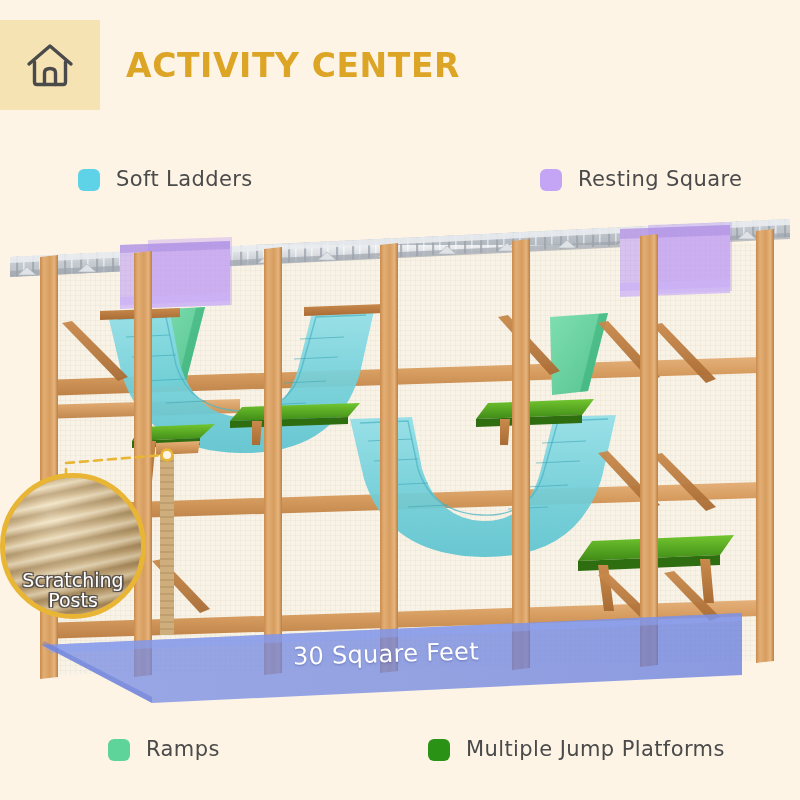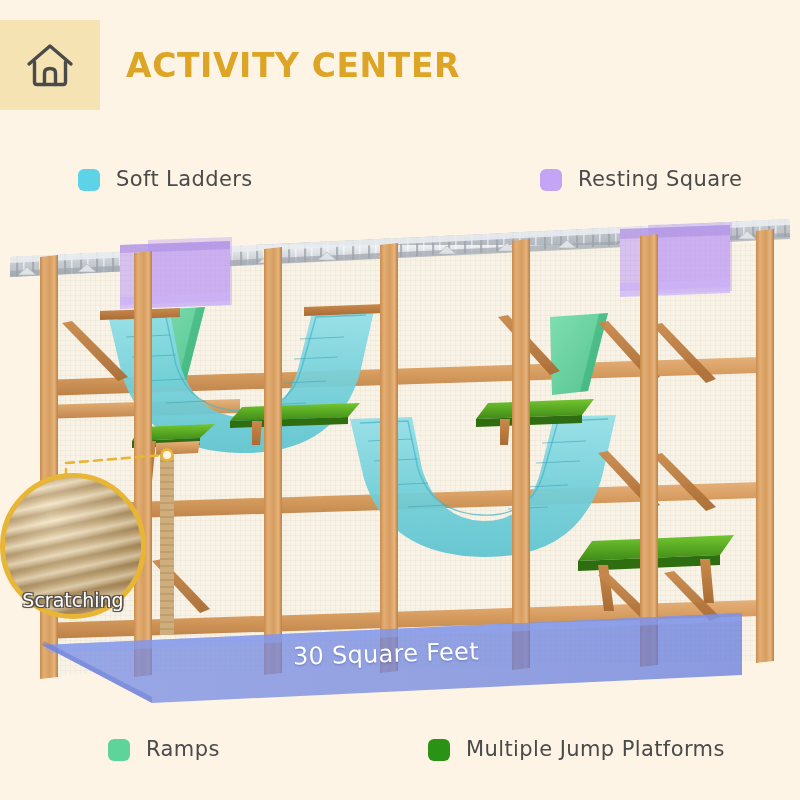--- a/index.html
+++ b/index.html
@@ -402,20 +402,21 @@
   </div>
 
   <div id="area-label">30 Square Feet</div>
 
   <div id="scratch-callout">
     <div class="ring">
       <div class="rope"></div>
     </div>
     <div class="caption">
       <div>Scratching</div>
+      <div>Posts</div>
     </div>
   </div>
 
   <div class="legend" id="legend-jump-platforms">
     <span class="swatch" style="background:#2a9215"></span>
     <span class="lbl">Multiple Jump Platforms</span>
   </div>
   <div class="legend" id="legend-ramps">
     <span class="swatch" style="background:#5ed39a"></span>
     <span class="lbl">Ramps</span>

